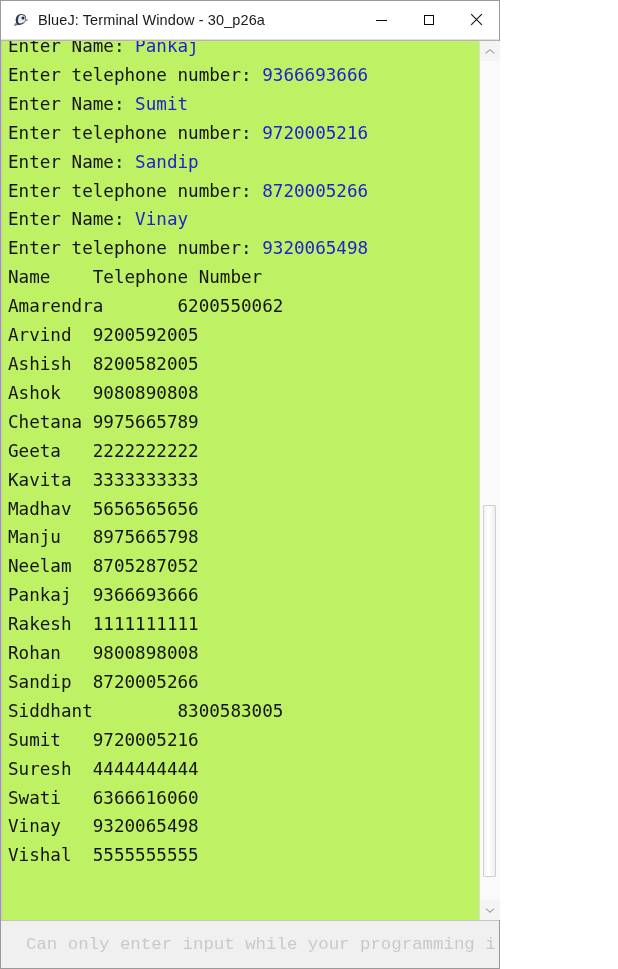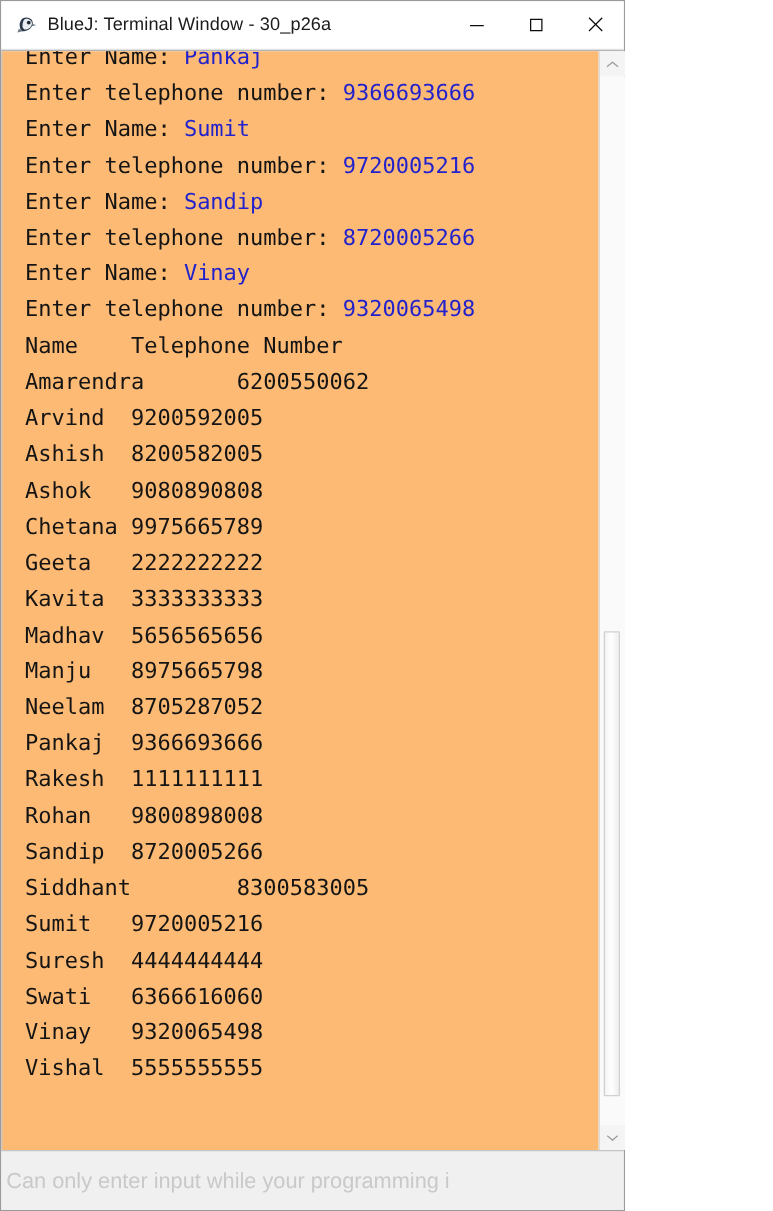--- a/index.html
+++ b/index.html
@@ -115,24 +115,24 @@
   .terminal-wrap {
     flex: 1 1 auto;
     display: flex;
     position: relative;
     background: #fcfcfc;
     border-top: 1px solid #b4b4b4;
     min-height: 0;
   }
   .terminal {
     flex: 1 1 auto;
-    background: #fdba74;
+    background: #bef264;
     overflow: hidden;
     position: relative;
-    padding-left: 18px;
+    padding-left: 6px;
     padding-top: 0px;
     border-left: 1px solid #c8c8c8;
     box-sizing: border-box;
   }
   .term-lines {
     margin-top: -9px;
     font-family: "DejaVu Sans Mono", "Liberation Mono", monospace;
     font-size: 17.6px;
     line-height: 28.9px;
     white-space: pre;
@@ -203,25 +203,25 @@
   .statusbar {
     height: 48px;
     min-height: 48px;
     background: #f0f0f0;
     border-top: 1px solid #c4c4c4;
     display: flex;
     align-items: center;
     box-sizing: border-box;
   }
   .status-text {
-    font-family: Liberation Sans, sans-serif;
+    font-family: Liberation Mono, monospace;
     font-size: 17.4px;
     color: #c9c9c9;
     white-space: pre;
-    padding-left: 4px;
+    padding-left: 25px;
     overflow: hidden;
   }
 </style>
 </head>
 <body>
 
 <div class="window">
 
   <div class="titlebar">
     <span class="app-icon">

